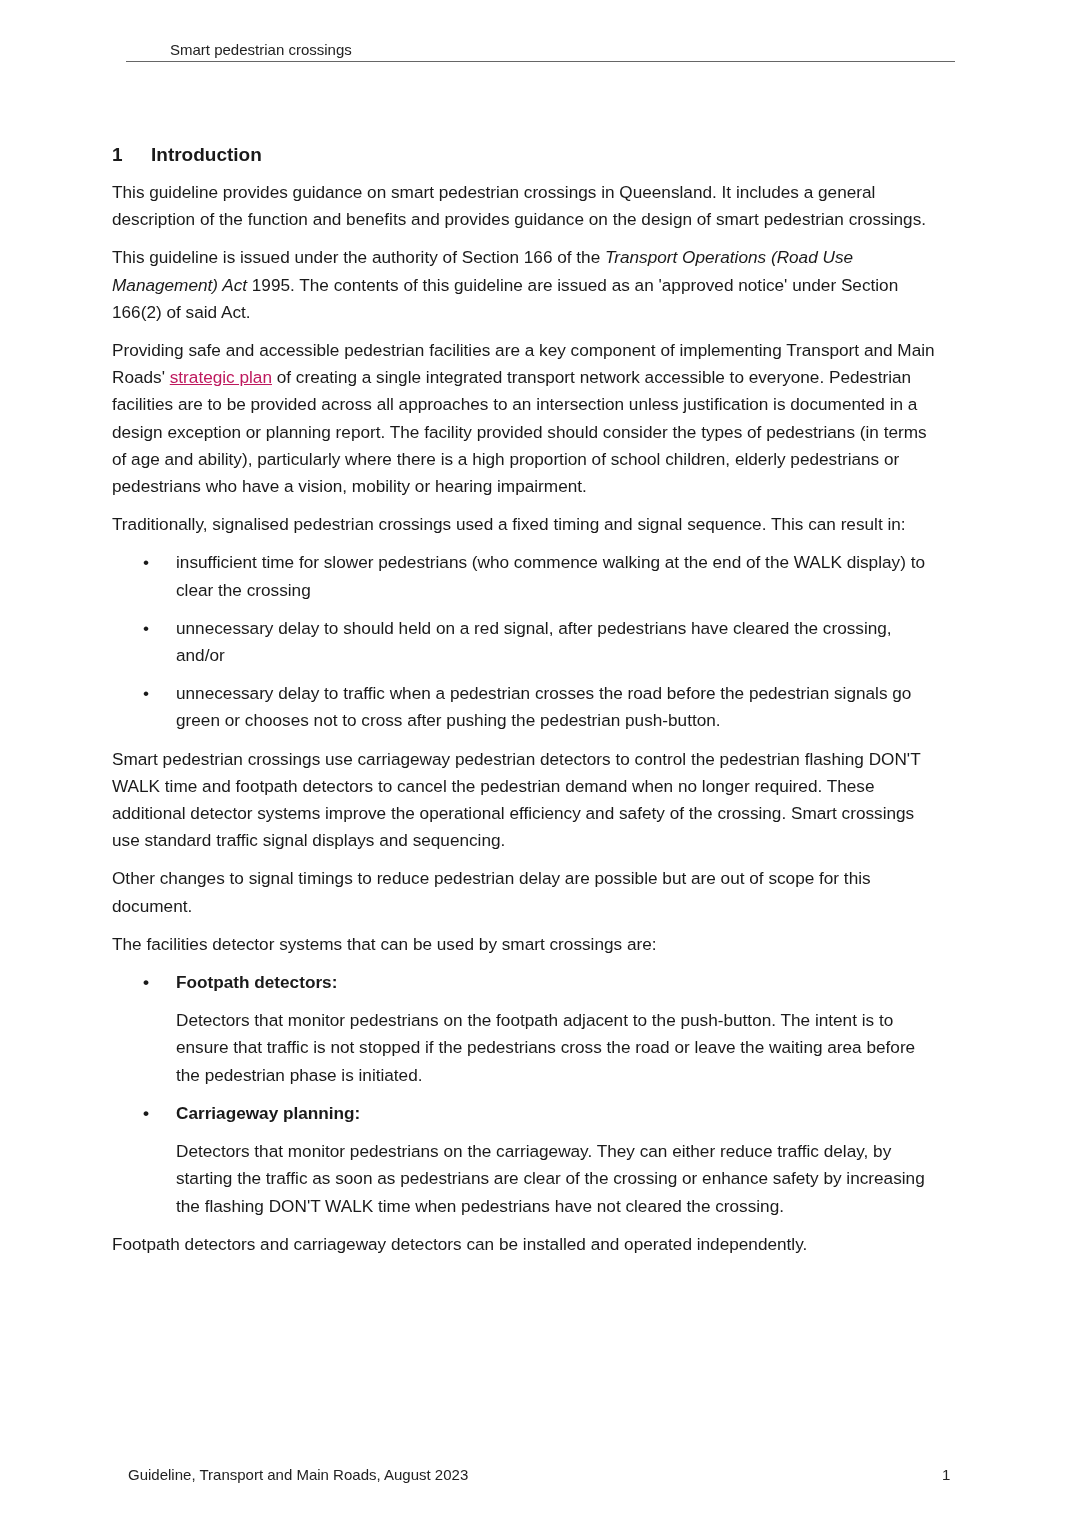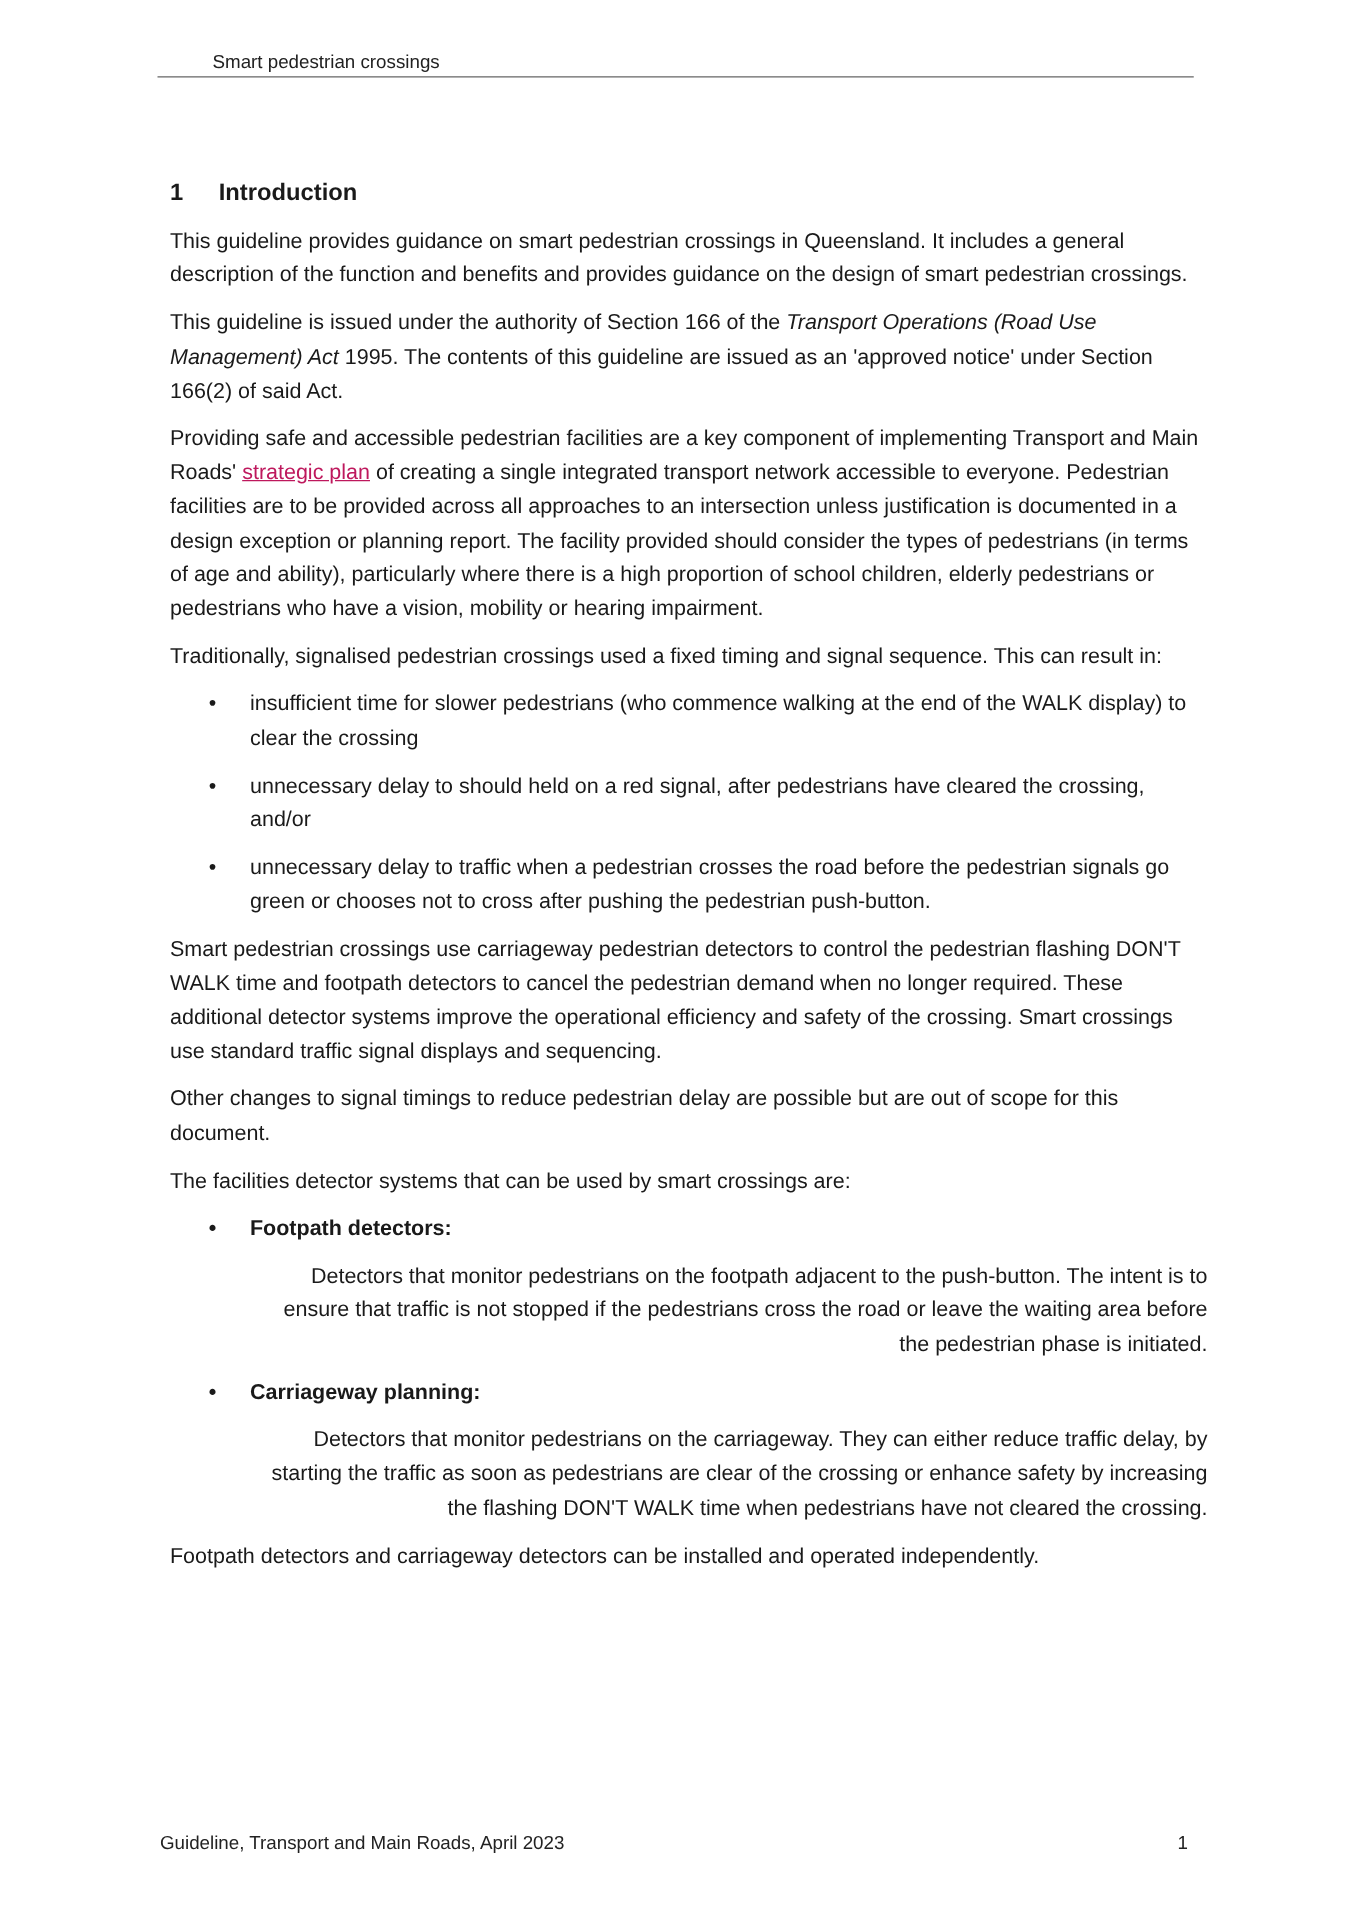--- a/index.html
+++ b/index.html
@@ -1,28 +1,28 @@
 <!DOCTYPE html>
 <html><head>
 <meta charset="utf-8">
 <style>
   html, body { margin:0; padding:0; background:#ffffff; }
   body { width:1080px; height:1526px; position:relative; overflow:hidden;
          font-family:"Liberation Sans", sans-serif; color:#1a1a1a; }
   .header { position:absolute; left:128px; top:41px; font-size:15px; color:#222;margin-left:42px; }
   .header-rule { position:absolute; left:126px; top:61px; width:829px; height:1px; background:#666; }
-  .content { position:absolute; left:136px; top:141px; width:830px; font-size:17.2px; line-height:27.2px; }
+  .content { position:absolute; left:112px; top:141px; width:830px; font-size:17.2px; line-height:27.2px; }
   h1 { font-size:19px; font-weight:bold; margin:0 0 11px 0; line-height:27px; }
   h1 .num { display:inline-block; width:39px; }
   p { margin:0 0 11px 0; }
   a { color:#be185d; }
   ul.bullets { list-style:none; margin:0; padding:0; }
   ul.bullets li { position:relative; padding-left:64px; margin:0 0 11px 0; }
   ul.bullets li .dot { position:absolute; left:31px; top:0; }
-  .sub { padding-left:64px; margin-bottom:11px;text-align:right; }
+  .sub { padding-left:64px; margin-bottom:11px; }
   .bold { font-weight:bold; }
   .list-gap { margin-top:26px; }
   .footer { position:absolute; left:128px; top:1466px; font-size:15px; color:#222; }
   .pagenum { position:absolute; left:942px; top:1466px; font-size:15px; color:#222; }
 </style>
 </head>
 <body>
 
 <div class="header">Smart pedestrian crossings</div>
 <div class="header-rule"></div>
@@ -56,14 +56,14 @@
   <div class="sub">Detectors that monitor pedestrians on the footpath adjacent to the push-button. The intent is to ensure that traffic is not stopped if the pedestrians cross the road or leave the waiting area before the pedestrian phase is initiated.</div>
 
   <ul class="bullets">
     <li class="bold"><span class="dot">•</span><span>Carriageway planning:</span></li>
   </ul>
   <div class="sub">Detectors that monitor pedestrians on the carriageway. They can either reduce traffic delay, by starting the traffic as soon as pedestrians are clear of the crossing or enhance safety by increasing the flashing DON'T WALK time when pedestrians have not cleared the crossing.</div>
 
   <p>Footpath detectors and carriageway detectors can be installed and operated independently.</p>
 </div>
 
-<div class="footer">Guideline, Transport and Main Roads, April 2023</div>
+<div class="footer">Guideline, Transport and Main Roads, August 2023</div>
 <div class="pagenum">1</div>
 
 </body></html>

